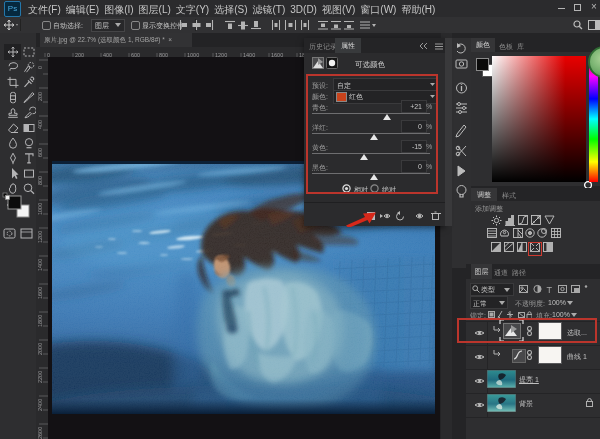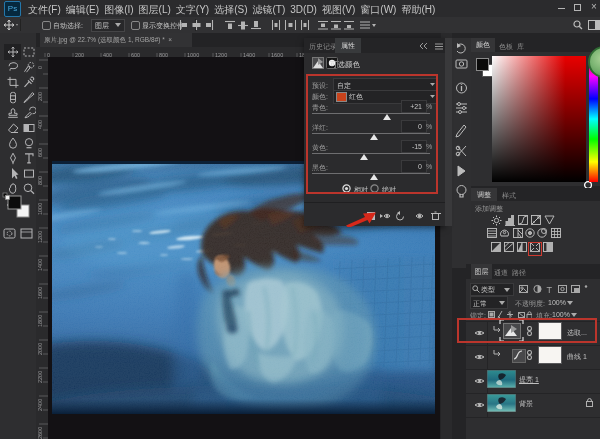--- a/index.html
+++ b/index.html
@@ -709,21 +709,21 @@
         <line x1="16" y1="7" x2="24" y2="7"></line>
       </g>
  </svg>
  <svg class="a" style="left:8px;top:19px" width="26" height="13" viewBox="0 0 26 13">
   <rect x="0.5" y="0.5" width="11" height="11" fill="#4a4a4c" stroke="#777"></rect>
   <path d="M1 11 L6 4 L11 11 Z" fill="#ddd"></path>
       <path d="M6 1 L11 5 L6 8 Z" fill="#999"></path>
   <rect x="14.5" y="0.5" width="11" height="11" fill="#151515" stroke="#666" rx="1"></rect>
   <circle cx="20" cy="6" r="3.2" fill="#f2f2f2"></circle>
  </svg>
- <div class="a" style="left:26px;top:22px;font-size:7.5px;color:#d0d0d0">可选颜色</div>
+ <div class="a" style="left:51px;top:22px;font-size:7.5px;color:#d0d0d0">可选颜色</div>
  <div class="a" style="left:8px;top:43px;font-size:7px;color:#9f9f9f">预设:</div>
  <div class="a" style="left:29px;top:40px;width:103px;height:12px;background:#232325;border:1px solid #3a3a3c"></div>
  <div class="a" style="left:33px;top:43px;font-size:7px;color:#c8c8c8">自定</div>
  <svg class="a" style="left:126px;top:45px" width="5" height="3">
       <path d="M0 0 L2.5 3 L5 0" fill="#aaa"></path>
     </svg>
  <div class="a" style="left:8px;top:54px;font-size:7px;color:#9f9f9f">颜色:</div>
  <div class="a" style="left:29px;top:52px;width:103px;height:12px;background:#232325;border:1px solid #3a3a3c"></div>
  <div class="a" style="left:32px;top:54px;width:9px;height:8px;background:#c8431c;border:1px solid #888"></div>
  <div class="a" style="left:45px;top:54px;font-size:7px;color:#c8c8c8">红色</div>

